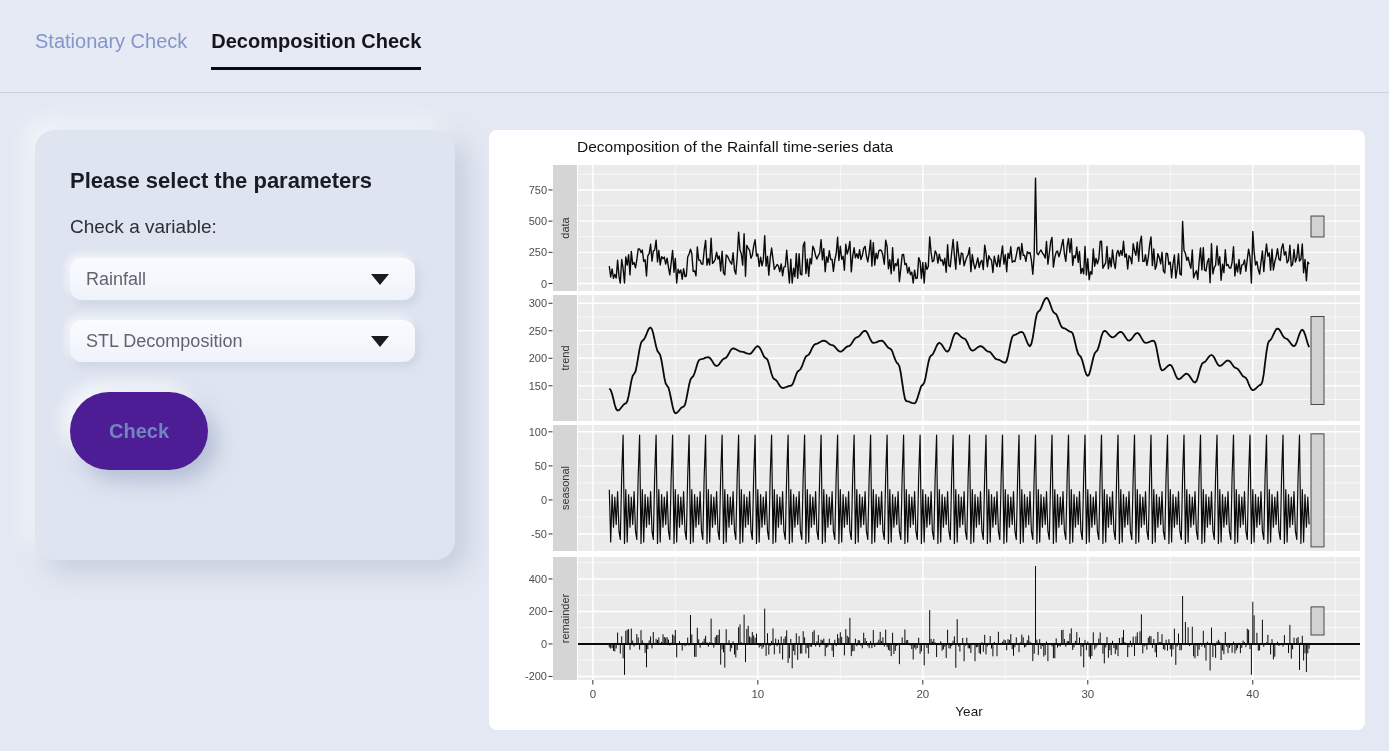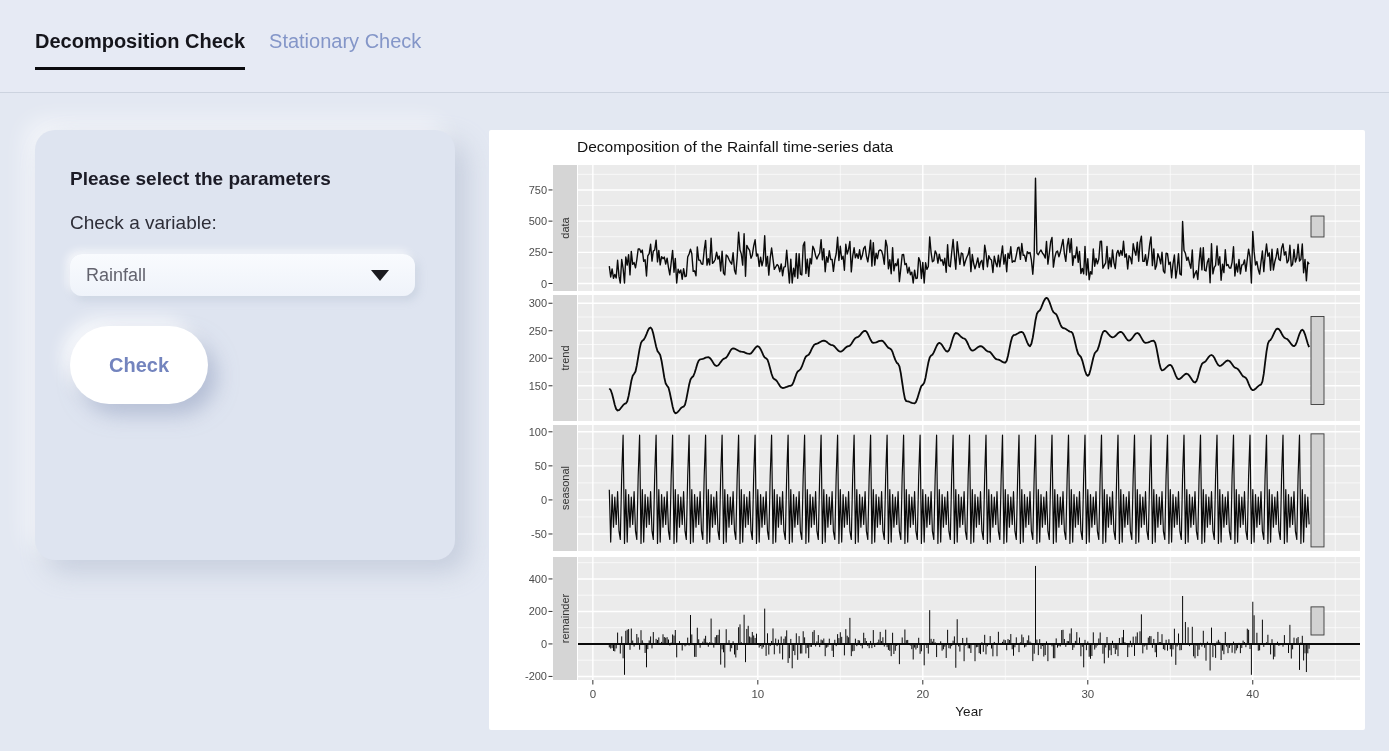--- a/index.html
+++ b/index.html
@@ -18,68 +18,72 @@
   .tabs { display:flex; gap:24px; padding:30px 0 0 35px; }
   .tab { font-size:20px; padding-bottom:14px; cursor:pointer; }
   .tab-inactive { color:#8496C8; font-weight:400; }
   .tab-active { color:#15151B; font-weight:700; border-bottom:3px solid #0B0B0F; }
   .sidebar-card {
     position:absolute; left:35px; top:130px; width:420px; height:430px;
     background:#DEE4F0; border-radius:20px;
     box-shadow:12px 12px 26px rgba(164,175,198,0.45), -10px -10px 22px rgba(255,255,255,0.6);
     padding:38px 35px;
   }
-  .panel-heading { font-size:19px; font-weight:700; color:#1B1B26; }
+  .panel-heading { font-size:22px; font-weight:700; color:#1B1B26; }
   .field-label { font-size:19px; color:#2E2E38; margin-top:22px; }
   .select {
     margin-top:20px; width:345px; height:42px;
     background:linear-gradient(180deg,#F9FBFE 0%,#EFF3FA 100%);
     border-radius:12px;
     box-shadow:3px 4px 9px rgba(164,177,198,0.35), -3px -3px 8px rgba(255,255,255,0.8);
     display:flex; align-items:center; justify-content:space-between;
     padding:0 26px 0 16px; cursor:pointer;
   }
   .select-2 { margin-top:20px; }
   .gap-lg { margin-top:34px; }
   .select-value { font-size:18px; color:#63636E; }
   .caret {
     width:0; height:0;
     border-left:9px solid transparent; border-right:9px solid transparent;
     border-top:11px solid #1B1B1F;
   }
   .check-btn {
     display:block; margin-top:30px; width:138px; height:78px;
     border:none; border-radius:40px;
-    background:#ffffff;
+    background:#4c1d95;
     box-shadow:9px 11px 20px rgba(148,161,191,0.55), -8px -8px 16px rgba(255,255,255,0.75);
     color:#7384BE; font-size:20px; font-weight:600;
     font-family:"Liberation Sans", sans-serif;
     cursor:pointer;
   }
   .plot-card {
     position:absolute; left:489px; top:130px; width:876px; height:600px;
-    background:#FFFFFF; border-radius:2px;
+    background:#FFFFFF; border-radius:8px;
   }
   .plot-card svg { display:block; width:876px; height:600px; }
 </style>
 </head>
 <body>
 
 <div class="header">
   <div class="tabs">
+    <div class="tab tab-inactive">Stationary Check</div>
     <div class="tab tab-active">Decomposition Check</div>
-    <div class="tab tab-inactive">Stationary Check</div>
   </div>
 </div>
 
 <div class="sidebar-card">
   <div class="panel-heading">Please select the parameters</div>
   <div class="field-label">Check a variable:</div>
   <div class="select">
     <span class="select-value">Rainfall</span>
+    <span class="caret"></span>
+  </div>
+  <div class="select select-2">
+    <span class="select-value">STL Decomposition</span>
     <span class="caret"></span>
   </div>
   <button class="check-btn">Check</button>
 </div>
 
 <div class="plot-card">
   <svg id="stl-plot" viewBox="0 0 876 600">
       <text x="88" y="22" fill="#111111" font-size="15.5">Decomposition of the Rainfall time-series data</text>
       <g>
         <rect x="89" y="35" width="782" height="126" fill="#EBEBEB"></rect>

